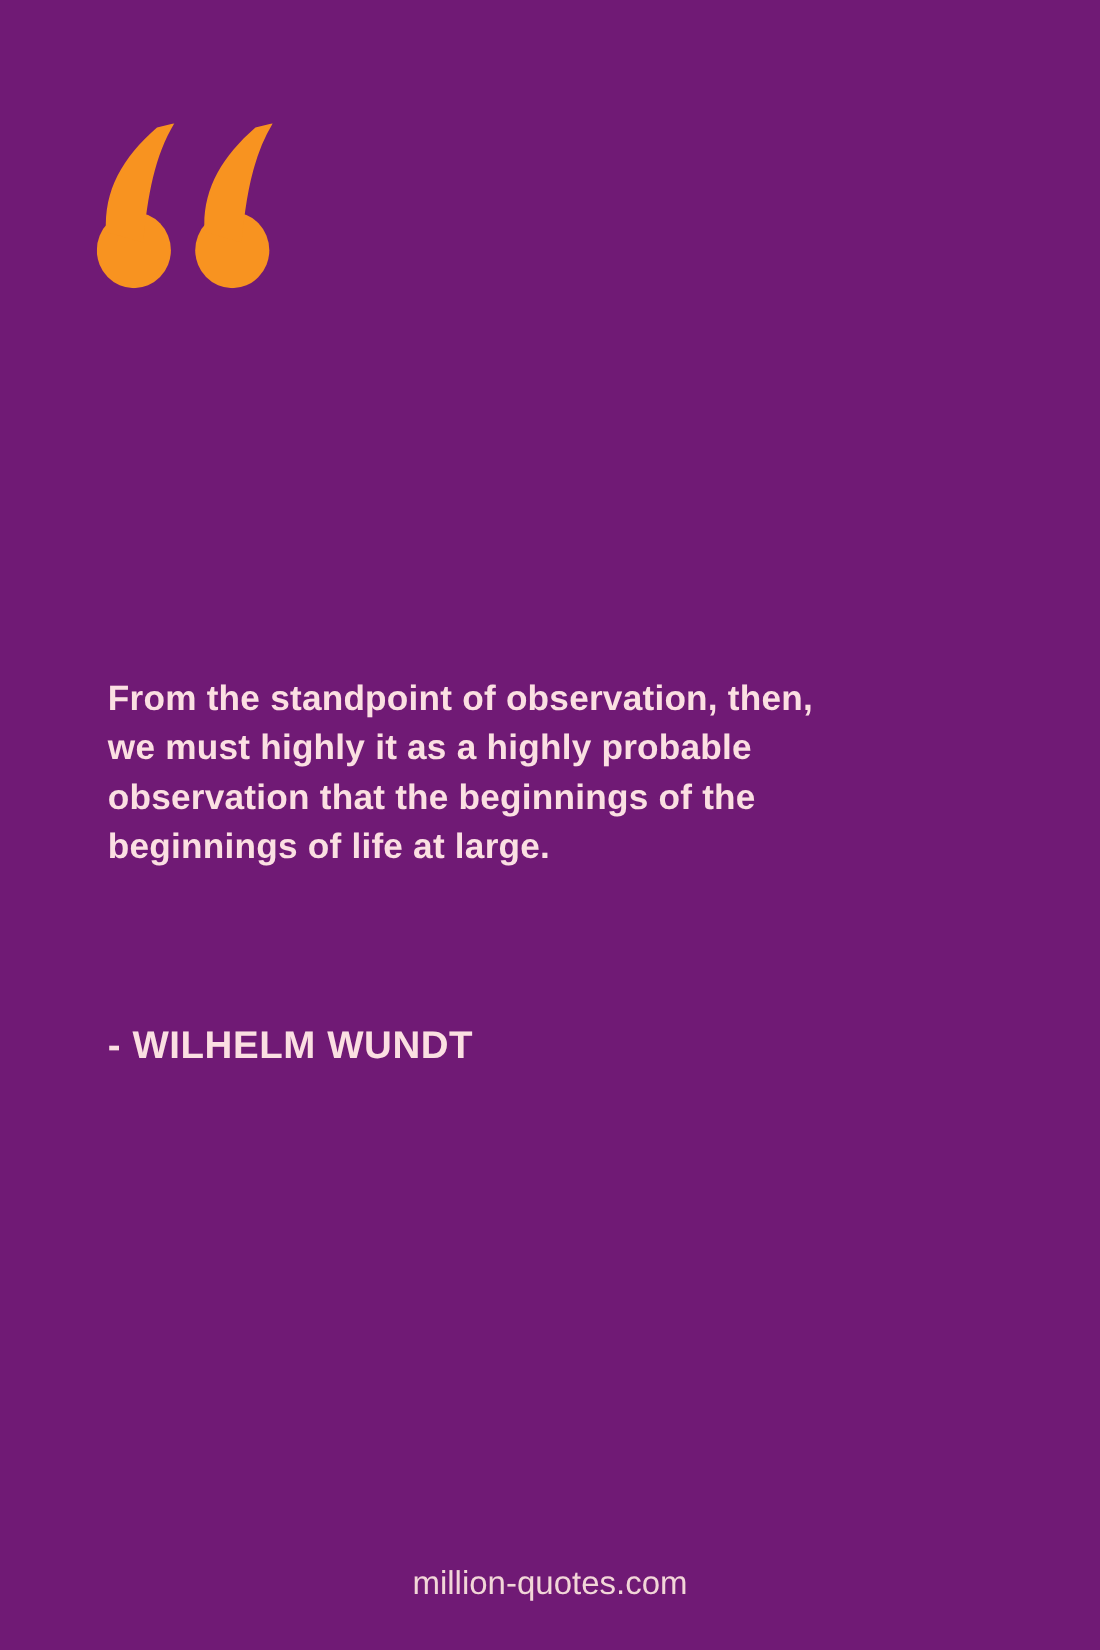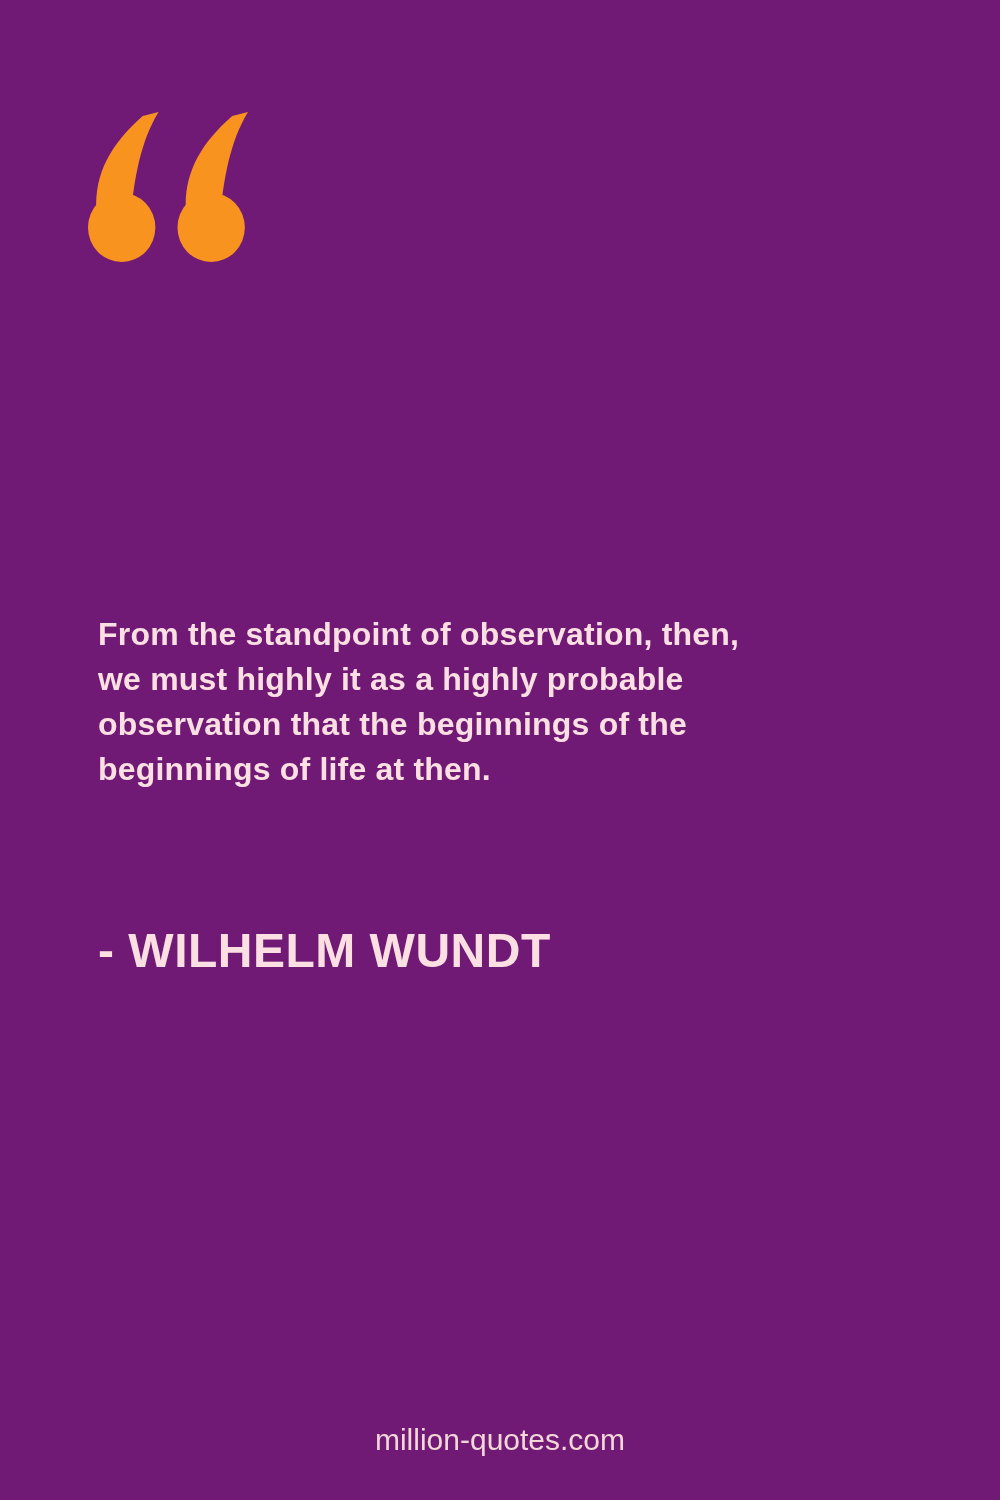--- a/index.html
+++ b/index.html
@@ -28,21 +28,21 @@
     font-size: 32px;
     line-height: 45px;
     font-weight: 700;
     letter-spacing: 0.2px;
   }
 
   .attribution {
     position: absolute;
     left: 98px;
     top: 928px;
-    font-size: 48px;
+    font-size: 35px;
     line-height: 45px;
     font-weight: 700;
     letter-spacing: 0.5px;
   }
 
   .footer {
     position: absolute;
     left: 0;
     top: 1422px;
     width: 100%;
@@ -65,20 +65,20 @@
     <g fill="#F89320" transform="translate(85,0)">
       <ellipse cx="32" cy="117" rx="32" ry="35"></ellipse>
       <path d="M52 4 C22 32 6 62 8 100 L40 110 C44 66 50 30 67 0 Z"></path>
     </g>
   </svg>
 
   <div class="quote-text" style="color: rgb(251, 223, 226);">
     <div>From the standpoint of observation, then,</div>
     <div>we must highly it as a highly probable</div>
     <div>observation that the beginnings of the</div>
-    <div>beginnings of life at then.</div>
+    <div>beginnings of life at large.</div>
   </div>
 
   <div class="attribution" style="color: rgb(251, 223, 226);">- WILHELM WUNDT</div>
 
   <div class="footer" style="color: rgb(242, 214, 216);">million-quotes.com</div>
 
 </div>
 
 </body></html>

